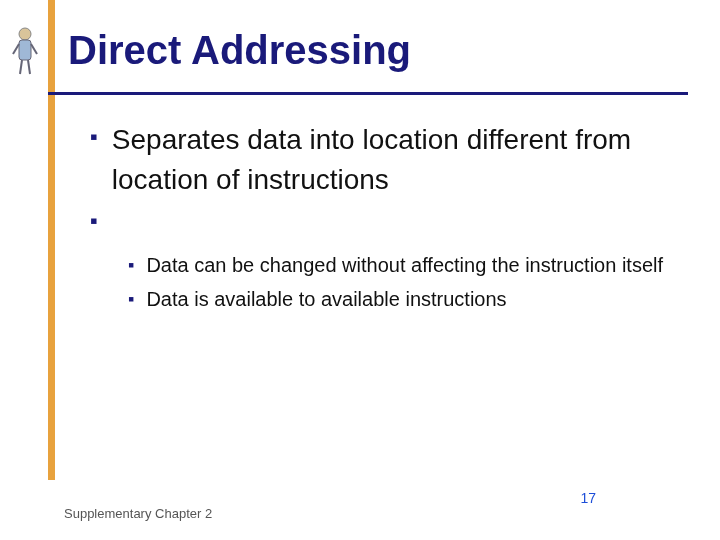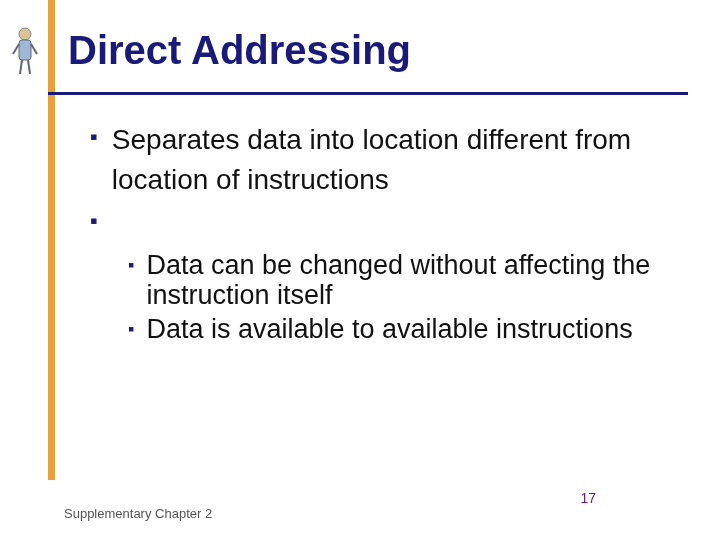--- a/index.html
+++ b/index.html
@@ -77,37 +77,37 @@
   }
   .lvl2 .bullet {
     color: #1A1A7A;
     font-size: 18px;
     line-height: 30px;
     margin-right: 12px;
     flex: 0 0 auto;
   }
   .lvl2 .text {
     color: #111;
-    font-size: 27px;
+    font-size: 20px;
     line-height: 30px;
   }
   .footer-left {
     position: absolute;
     left: 64px;
     bottom: 18px;
     font-size: 13px;
     color: #555;
     line-height: 16px;
   }
   .footer-right {
     position: absolute;
     right: 28px;
     bottom: 34px;
     font-size: 14px;
-    color: #701a75;
+    color: #1d4ed8;
   }
   .mascot {
     position: absolute;
     left: 10px;
     top: 26px;
     width: 30px;
     height: 52px;
   }
 </style>
 </head>

